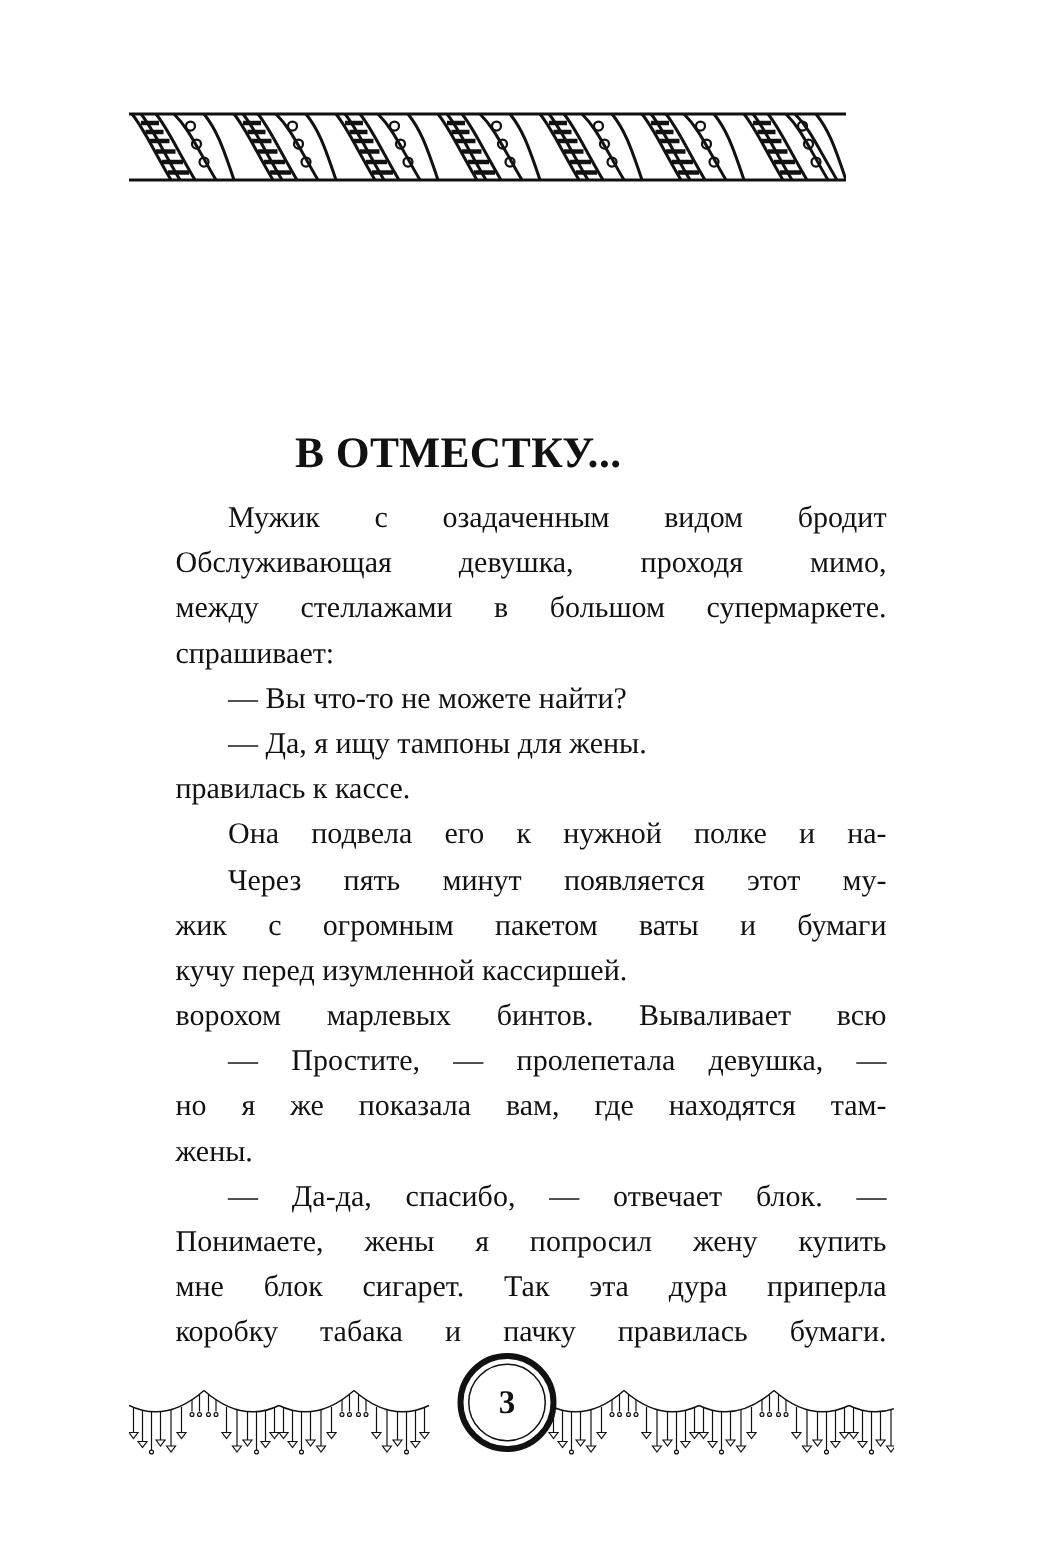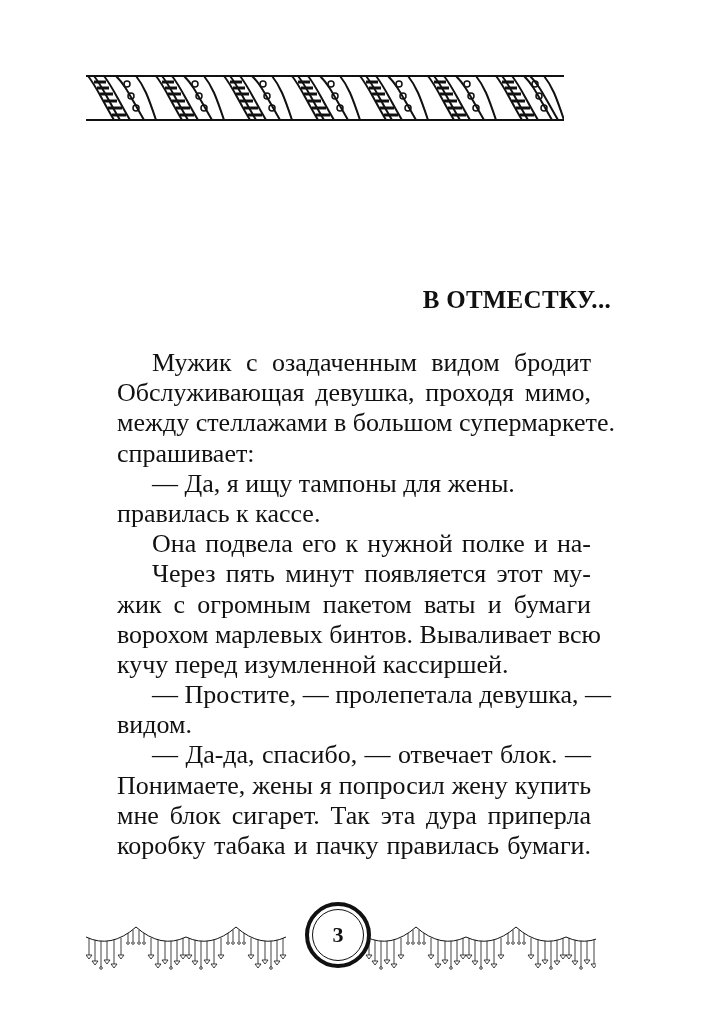--- a/index.html
+++ b/index.html
@@ -1,19 +1,19 @@
 <!DOCTYPE html>
 <html><head>
 <meta charset="utf-8">
 <style>
   html, body { margin: 0; padding: 0; background: #ffffff; }
   body { width: 709px; height: 1034px; position: relative; overflow: hidden; font-family: "Liberation Serif", "DejaVu Serif", serif; color: #111; }
   .top-border { position: absolute; left: 86px; top: 74px; width: 506px; height: 48px; }
-  .title { position: absolute; left: 0; width: 611px; top: 286px; text-align: right; font-weight: bold; font-size: 25px; letter-spacing: 0.3px; margin: 0; }
-  .text-block { position: absolute; left: 117px; top: 348px; width: 474px; font-size: 26px; line-height: 30.2px; }
+  .title { position: absolute; left: 0; width: 611px; top: 286px; text-align: center; font-weight: bold; font-size: 29px; letter-spacing: 0.3px; margin: 0; }
+  .text-block { position: absolute; left: 117px; top: 330px; width: 474px; font-size: 20px; line-height: 30.2px; }
   .line { display: block; white-space: nowrap; text-align: justify; text-align-last: justify; height: 30.2px; }
   .line.last { text-align-last: left; }
   .line.indent { padding-left: 35px; }
   .garland { position: absolute; left: 86px; top: 925px; width: 510px; height: 45px; }
   .page-circle { position: absolute; left: 305px; top: 902px; width: 58px; height: 58px; border-radius: 50%; border: 4px solid #111; background: #fff; }
   .page-circle-inner { position: absolute; left: 3px; top: 3px; right: 3px; bottom: 3px; border-radius: 50%; border: 1.5px solid #111; display: flex; align-items: center; justify-content: center; }
   .page-number { font-weight: bold; font-size: 22px; }
 </style>
 </head>
 <body>
@@ -50,29 +50,31 @@
   <path d="M444,2 C454,12 458,22 472,46" fill="none" stroke="#111" stroke-width="2"></path>
 </svg>
 
 <h1 class="title">В ОТМЕСТКУ...</h1>
 
 <div class="text-block" id="text-block">
     <span class="line indent">Мужик с озадаченным видом бродит</span>
     <span class="line">Обслуживающая девушка, проходя мимо,</span>
     <span class="line">между стеллажами в большом супермаркете.</span>
     <span class="line last">спрашивает:</span>
+    <span class="line indent last">— Вы что-то не можете найти?</span>
     <span class="line indent last">— Да, я ищу тампоны для жены.</span>
     <span class="line last">правилась к кассе.</span>
     <span class="line indent">Она подвела его к нужной полке и на-</span>
     <span class="line indent">Через пять минут появляется этот му-</span>
     <span class="line">жик с огромным пакетом ваты и бумаги</span>
+    <span class="line last">кучу перед изумленной кассиршей.</span>
     <span class="line">ворохом марлевых бинтов. Вываливает всю</span>
-    <span class="line last">кучу перед изумленной кассиршей.</span>
     <span class="line indent">— Простите, — пролепетала девушка, —</span>
-    <span class="line last">видом.</span>
+    <span class="line">но я же показала вам, где находятся там-</span>
+    <span class="line last">жены.</span>
     <span class="line indent">— Да-да, спасибо, — отвечает блок. —</span>
     <span class="line">Понимаете, жены я попросил жену купить</span>
     <span class="line">мне блок сигарет. Так эта дура приперла</span>
     <span class="line">коробку табака и пачку правилась бумаги.</span>
   </div>
 
 <svg class="garland" viewBox="0 0 510 45" xmlns="http://www.w3.org/2000/svg">
   <defs>
     <g id="swag">
       <path d="M0,10 Q25,22 50,0" fill="none" stroke="#111" stroke-width="1"></path>

